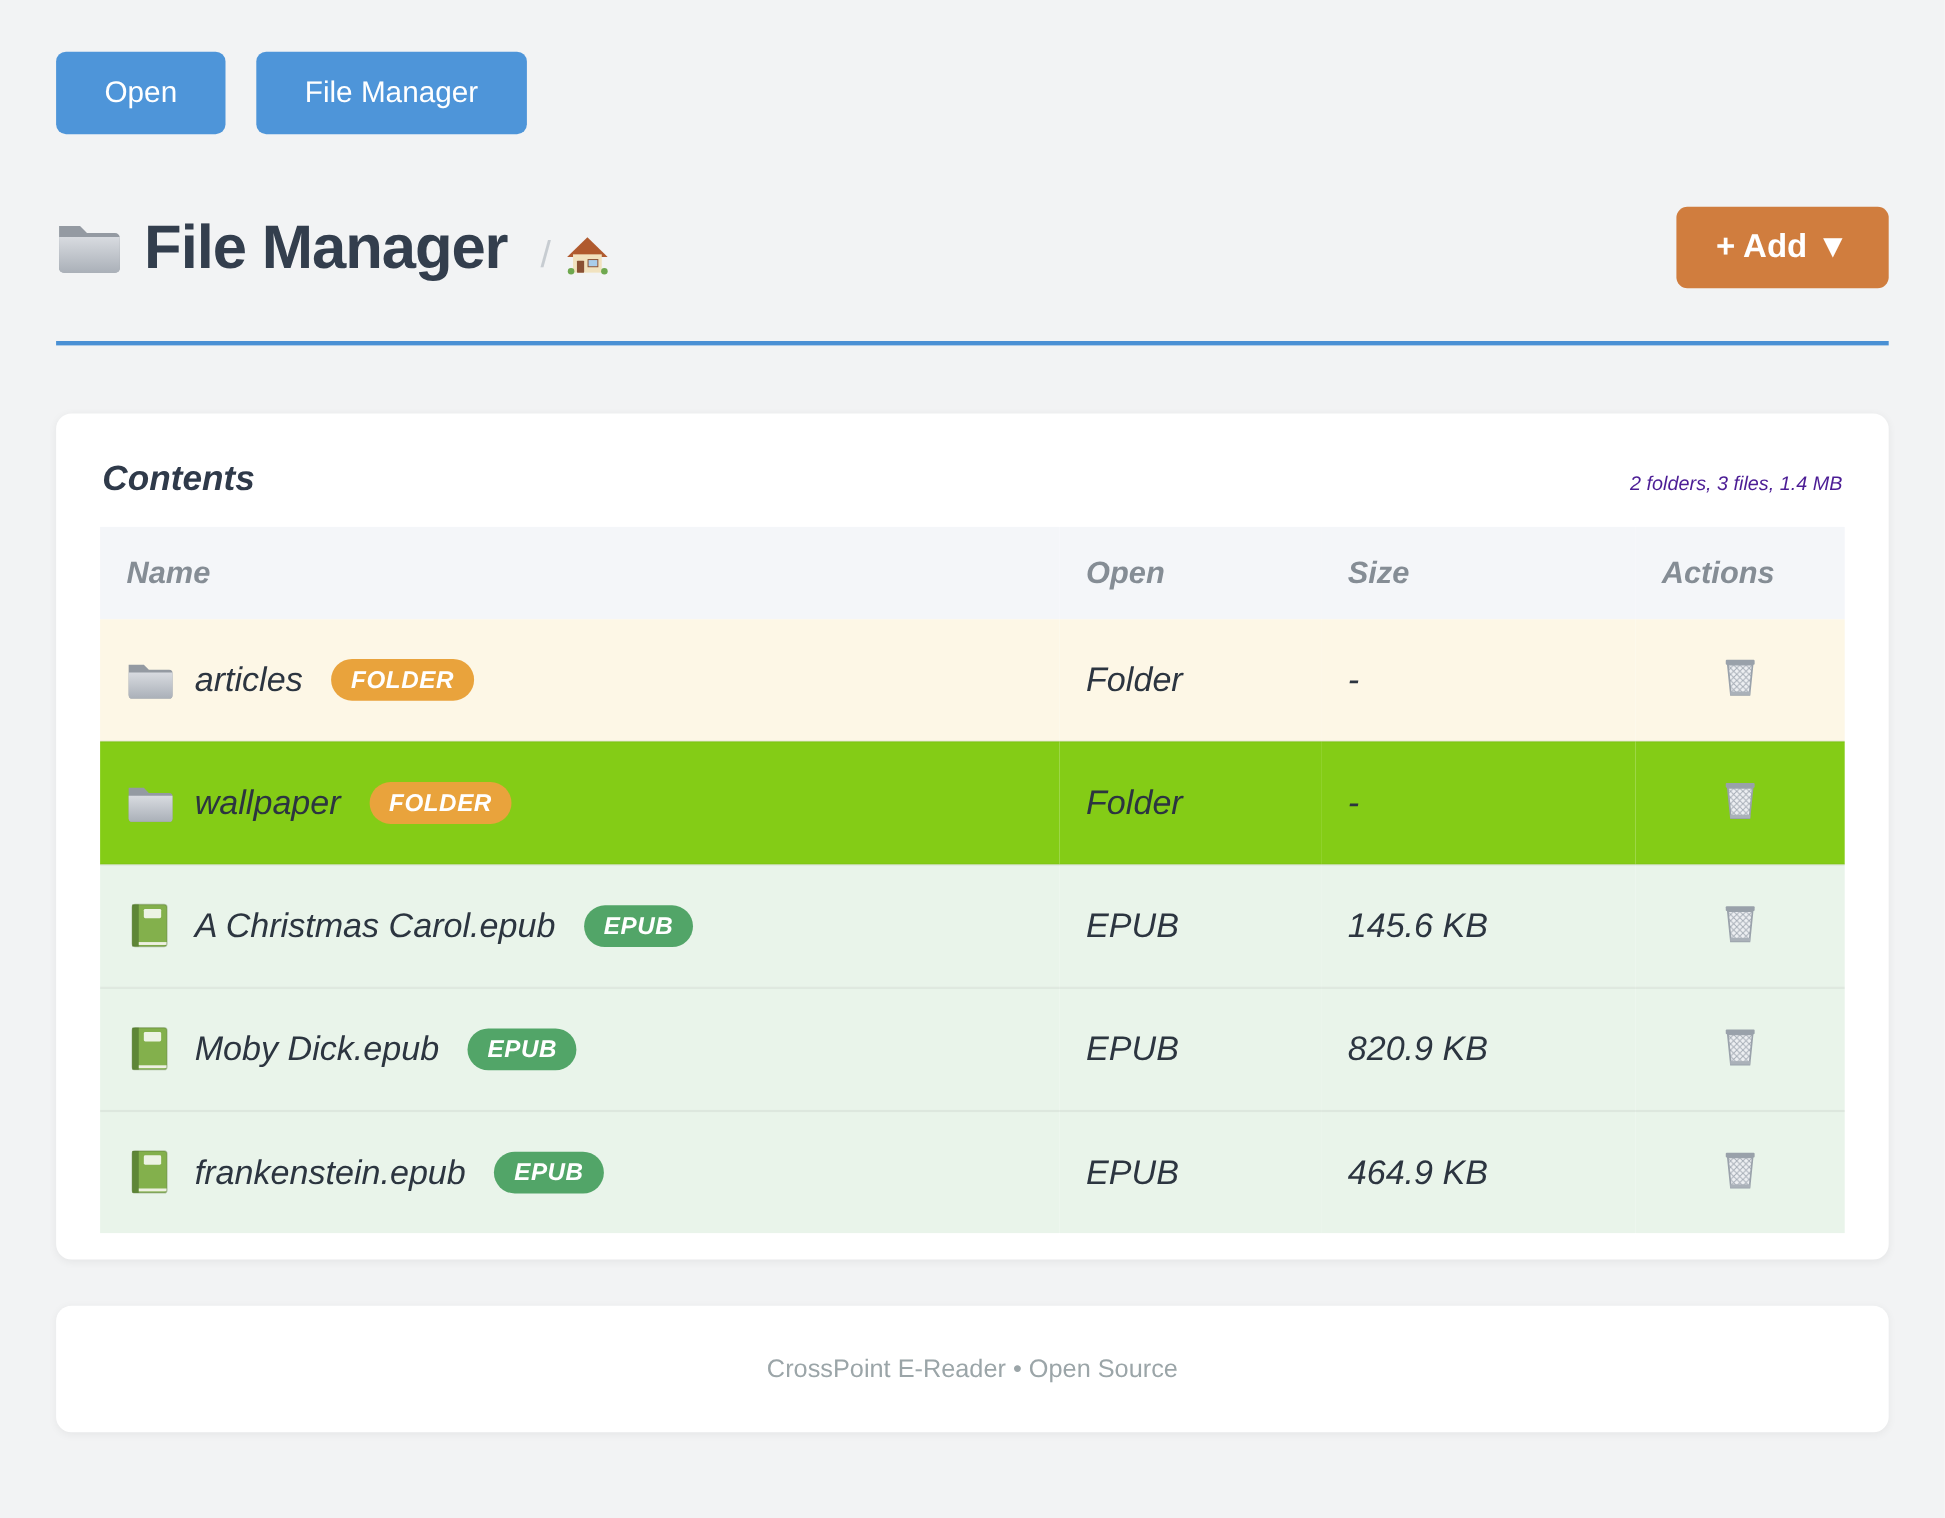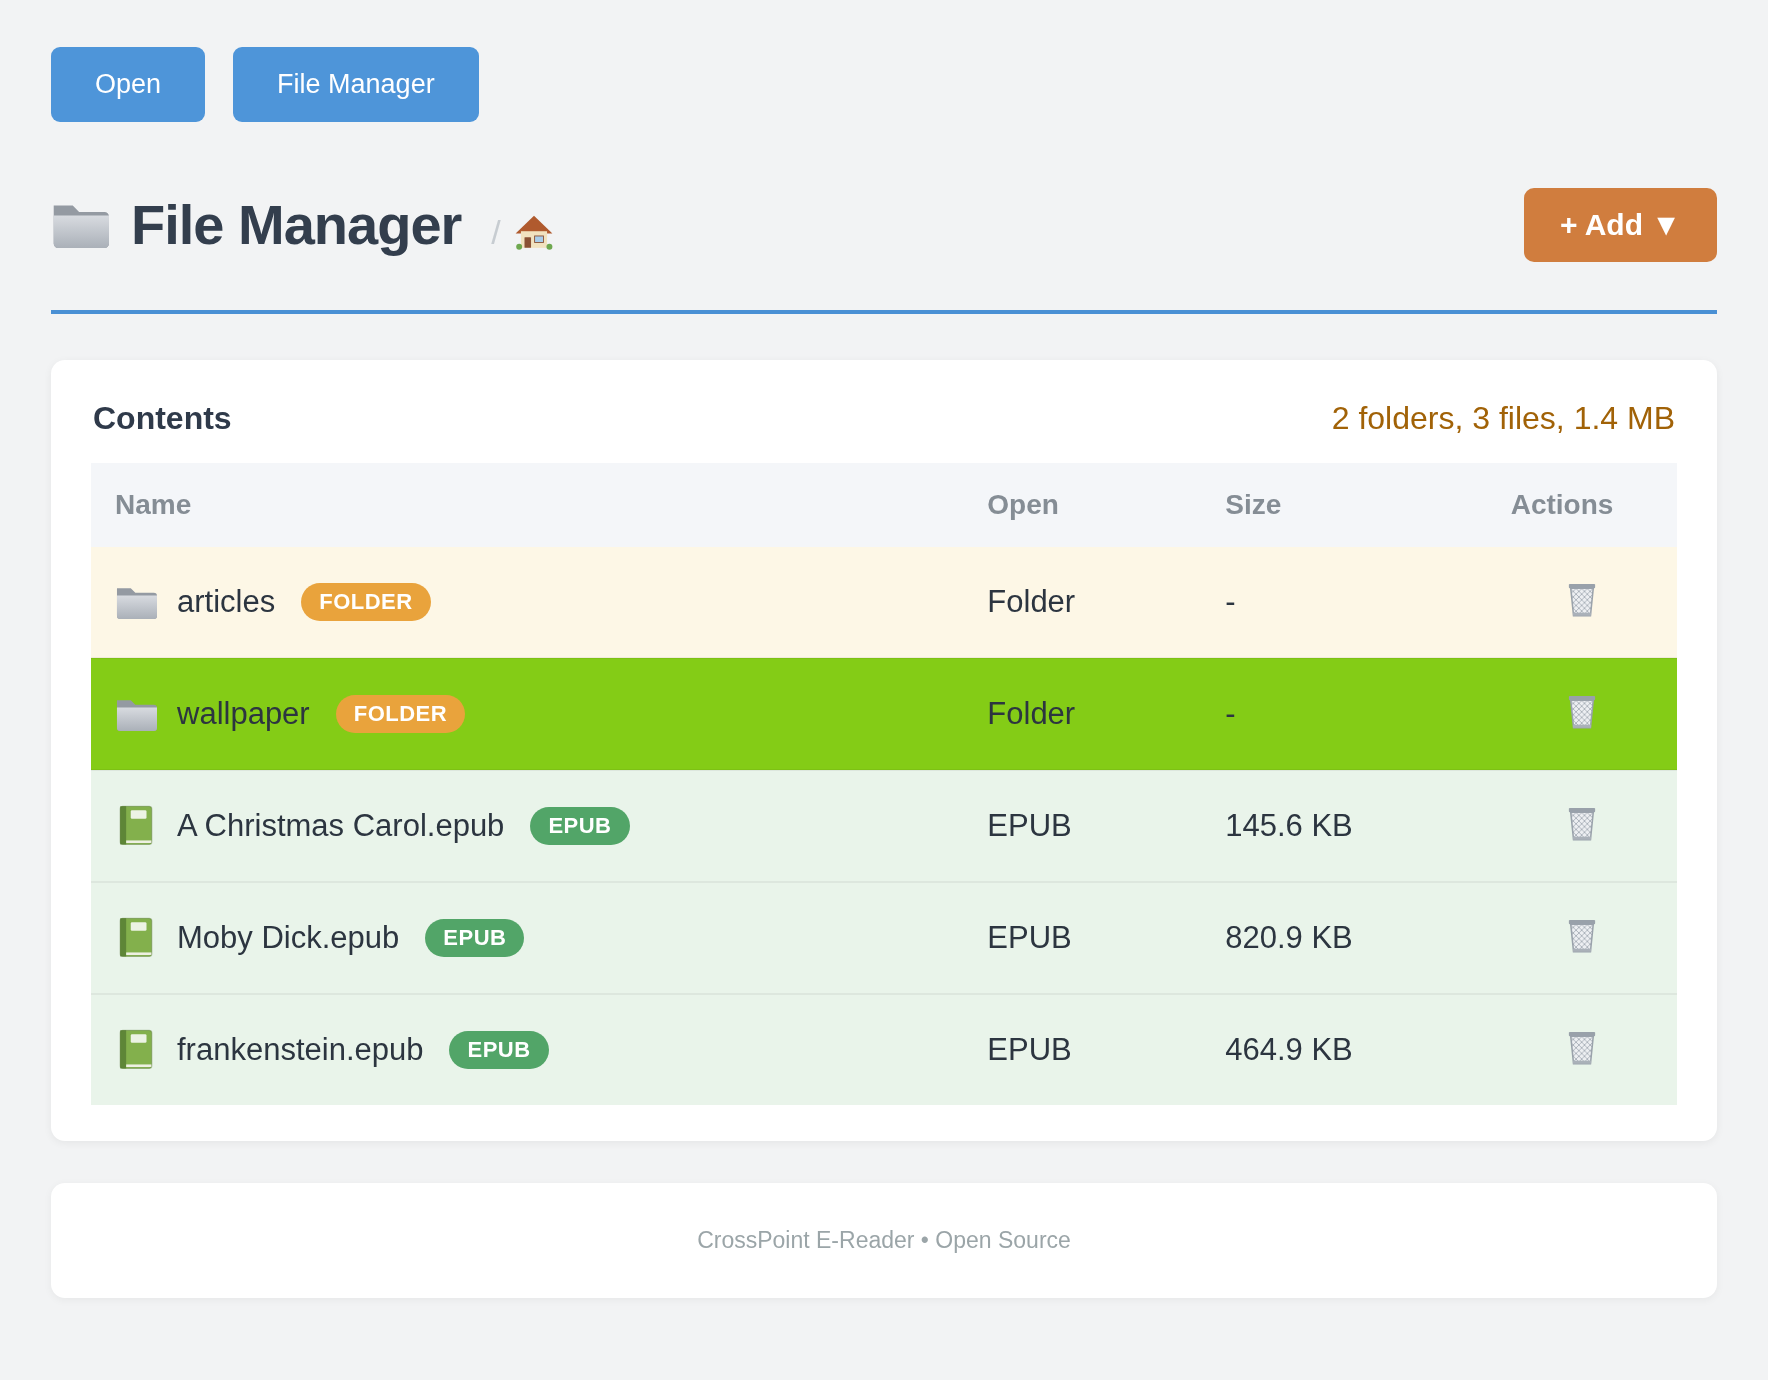--- a/index.html
+++ b/index.html
@@ -60,32 +60,33 @@
     line-height: 1;
     align-self: flex-start;
     text-align: center;
   }
 
   
   .card {
     background: #ffffff;
     border-radius: 14px;
     box-shadow: 0 2px 8px rgba(0,0,0,0.06);
-    margin-top: 46px;
-    padding: 40px 40px 36px 40px;
+    margin-top: 62px;
+    padding: 40px 40px 24px 40px;
+    font-style: italic;
   }
   .card-head {
     display: flex;
     justify-content: space-between;
     align-items: baseline;
     margin-bottom: 26px;
     padding: 0 2px;
   }
   .contents-title { font-size: 32px; font-weight: bold; color: #2f3a4a; }
-  .contents-summary { font-size: 32px; color: #a16207; }
+  .contents-summary { font-size: 18px; color: #4c1d95; }
 
   table.file-table { width: 100%; border-collapse: collapse; }
   .file-table thead th {
     background: #f4f6f9;
     color: #858d95;
     font-size: 28px;
     font-weight: bold;
     text-align: left;
     padding: 26px 24px;
   }

